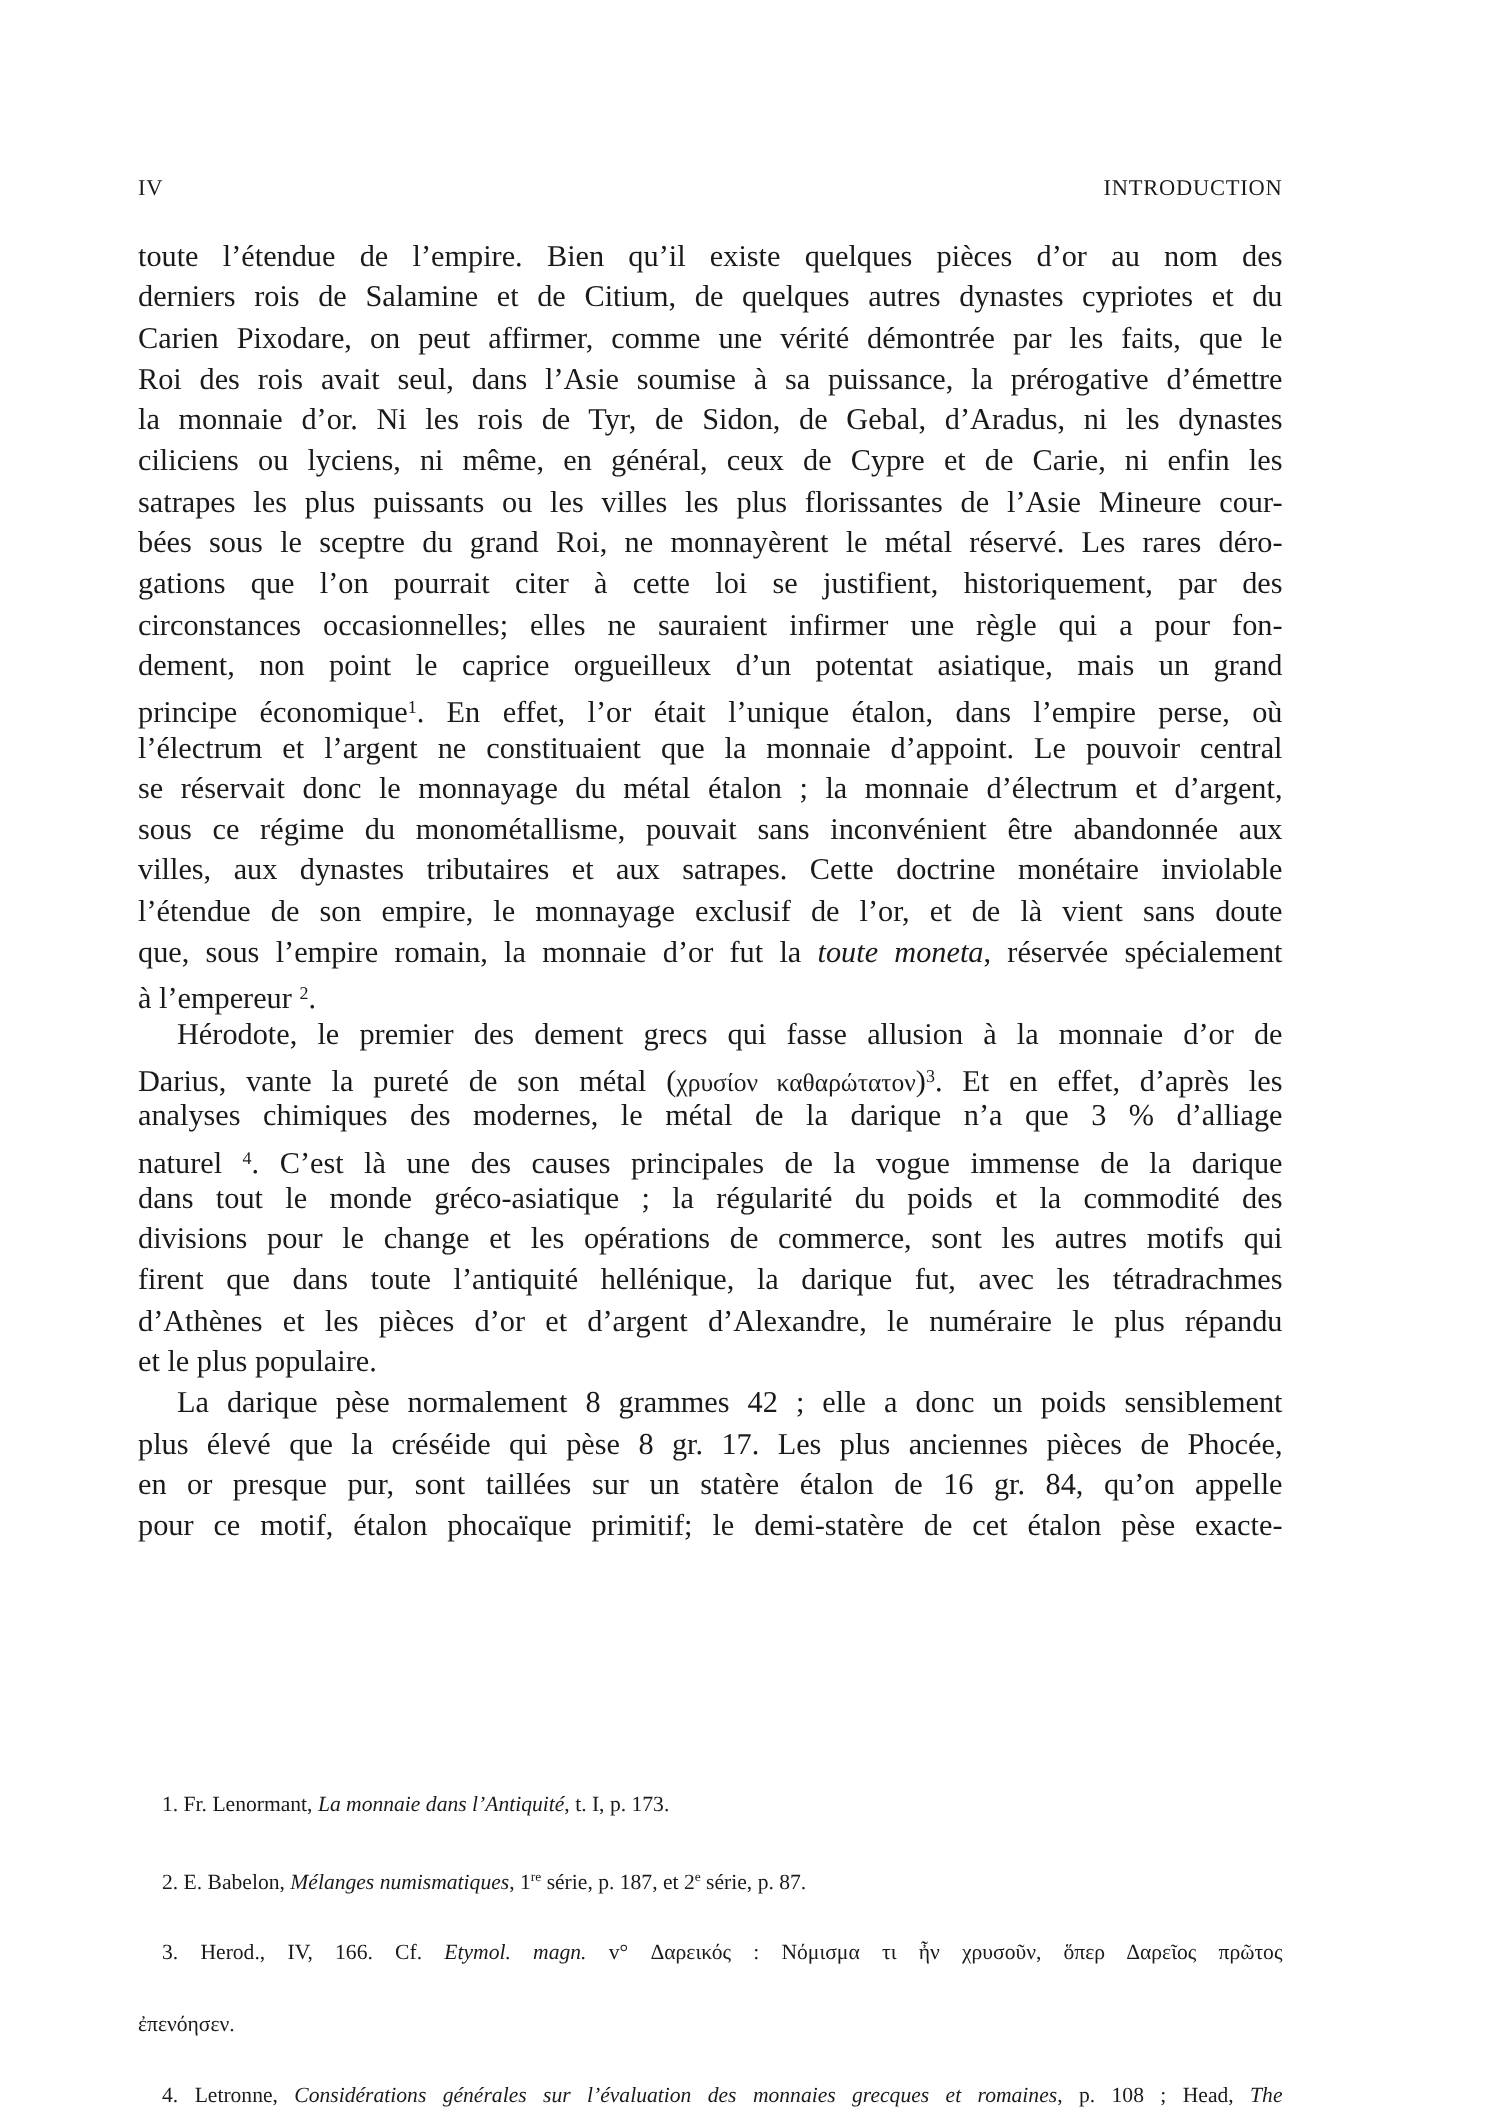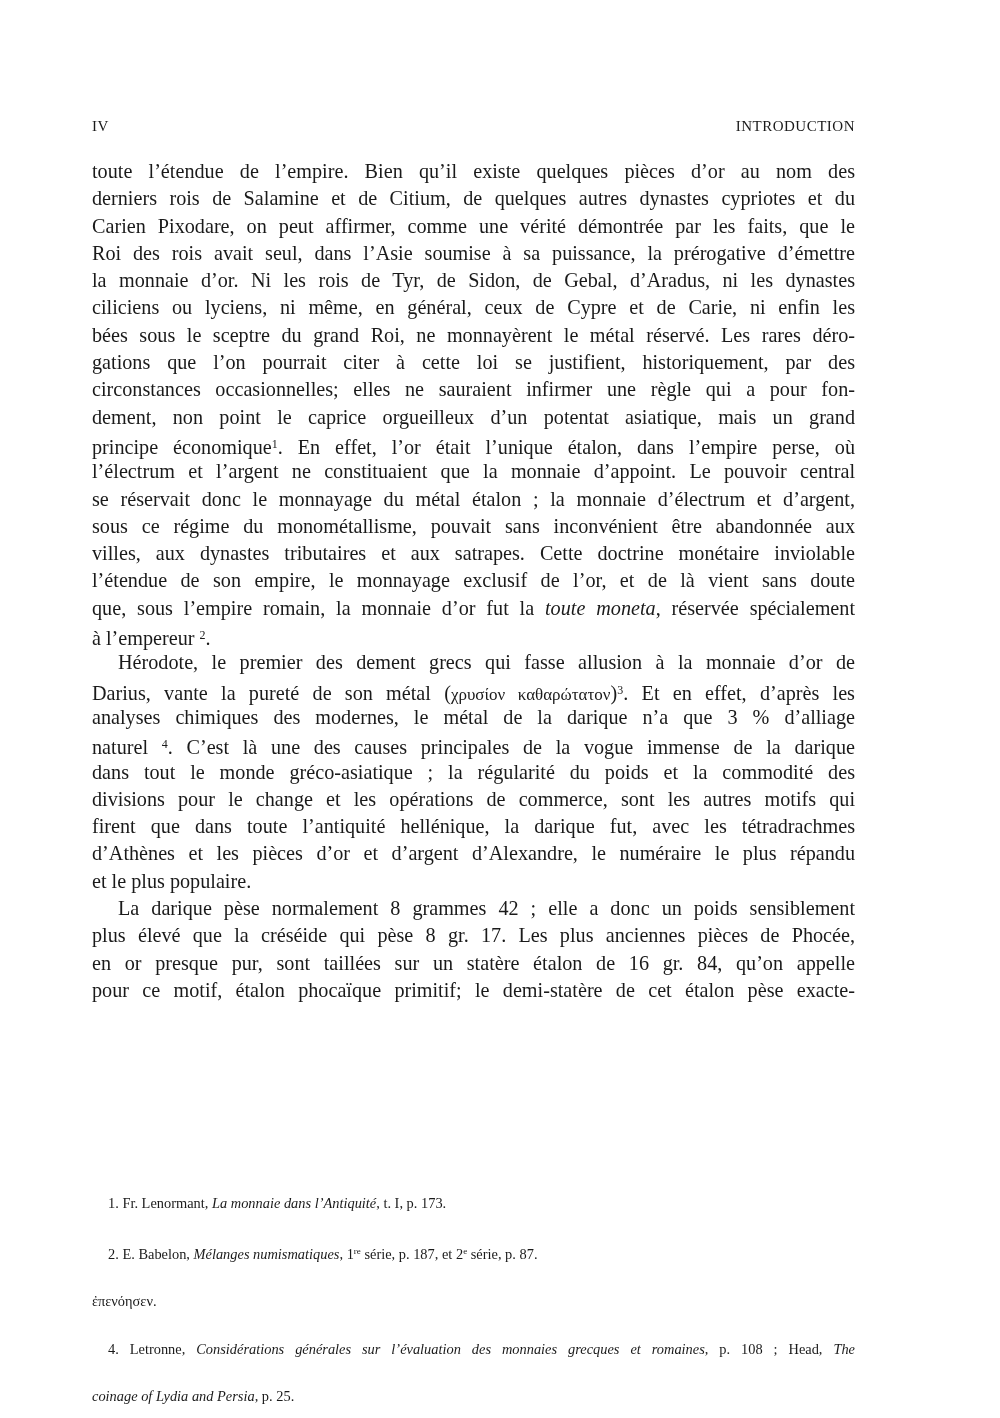--- a/index.html
+++ b/index.html
@@ -33,20 +33,21 @@
     <span class="running">INTRODUCTION</span>
   </div>
 
   <div class="body">
     <div class="line">toute l’étendue de l’empire. Bien qu’il existe quelques pièces d’or au nom des</div>
     <div class="line">derniers rois de Salamine et de Citium, de quelques autres dynastes cypriotes et du</div>
     <div class="line">Carien Pixodare, on peut affirmer, comme une vérité démontrée par les faits, que le</div>
     <div class="line">Roi des rois avait seul, dans l’Asie soumise à sa puissance, la prérogative d’émettre</div>
     <div class="line">la monnaie d’or. Ni les rois de Tyr, de Sidon, de Gebal, d’Aradus, ni les dynastes</div>
     <div class="line">ciliciens ou lyciens, ni même, en général, ceux de Cypre et de Carie, ni enfin les</div>
+    <div class="line">satrapes les plus puissants ou les villes les plus florissantes de l’Asie Mineure cour-</div>
     <div class="line">bées sous le sceptre du grand Roi, ne monnayèrent le métal réservé. Les rares déro-</div>
     <div class="line">gations que l’on pourrait citer à cette loi se justifient, historiquement, par des</div>
     <div class="line">circonstances occasionnelles; elles ne sauraient infirmer une règle qui a pour fon-</div>
     <div class="line">dement, non point le caprice orgueilleux d’un potentat asiatique, mais un grand</div>
     <div class="line"><span>principe économique</span><span class="sup">1</span><span>. En effet, l’or était l’unique étalon, dans l’empire perse, où</span></div>
     <div class="line">l’électrum et l’argent ne constituaient que la monnaie d’appoint. Le pouvoir central</div>
     <div class="line">se réservait donc le monnayage du métal étalon ; la monnaie d’électrum et d’argent,</div>
     <div class="line">sous ce régime du monométallisme, pouvait sans inconvénient être abandonnée aux</div>
     <div class="line">villes, aux dynastes tributaires et aux satrapes. Cette doctrine monétaire inviolable</div>
     <div class="line">l’étendue de son empire, le monnayage exclusif de l’or, et de là vient sans doute</div>
@@ -65,18 +66,19 @@
 
     <div class="line indent">La darique pèse normalement 8 grammes 42 ; elle a donc un poids sensiblement</div>
     <div class="line">plus élevé que la créséide qui pèse 8 gr. 17. Les plus anciennes pièces de Phocée,</div>
     <div class="line">en or presque pur, sont taillées sur un statère étalon de 16 gr. 84, qu’on appelle</div>
     <div class="line">pour ce motif, étalon phocaïque primitif; le demi-statère de cet étalon pèse exacte-</div>
   </div>
 
   <div class="notes">
     <div class="note first last"><span>1.</span> <span>Fr. Lenormant, </span><i>La monnaie dans l’Antiquité</i><span>, t. I, p. 173.</span></div>
     <div class="note first last"><span>2.</span> <span>E. Babelon, </span><i>Mélanges numismatiques</i><span>, 1</span><span class="sup">re</span><span> série, p. 187, et 2</span><span class="sup">e</span><span> série, p. 87.</span></div>
+    <div class="note first"><span>3.</span> <span>Herod., IV, 166. Cf. </span><i>Etymol. magn.</i><span> v° Δαρεικός : Νόμισμα τι ἦν χρυσοῦν, ὅπερ Δαρεῖος πρῶτος</span></div>
     <div class="note last">ἐπενόησεν.</div>
     <div class="note first"><span>4.</span> <span>Letronne, </span><i>Considérations générales sur l’évaluation des monnaies grecques et romaines</i><span>, p. 108 ; Head, </span><i>The</i></div>
     <div class="note last"><i>coinage of Lydia and Persia</i><span>, p. 25.</span></div>
   </div>
 
 </div>
 
 </body></html>

